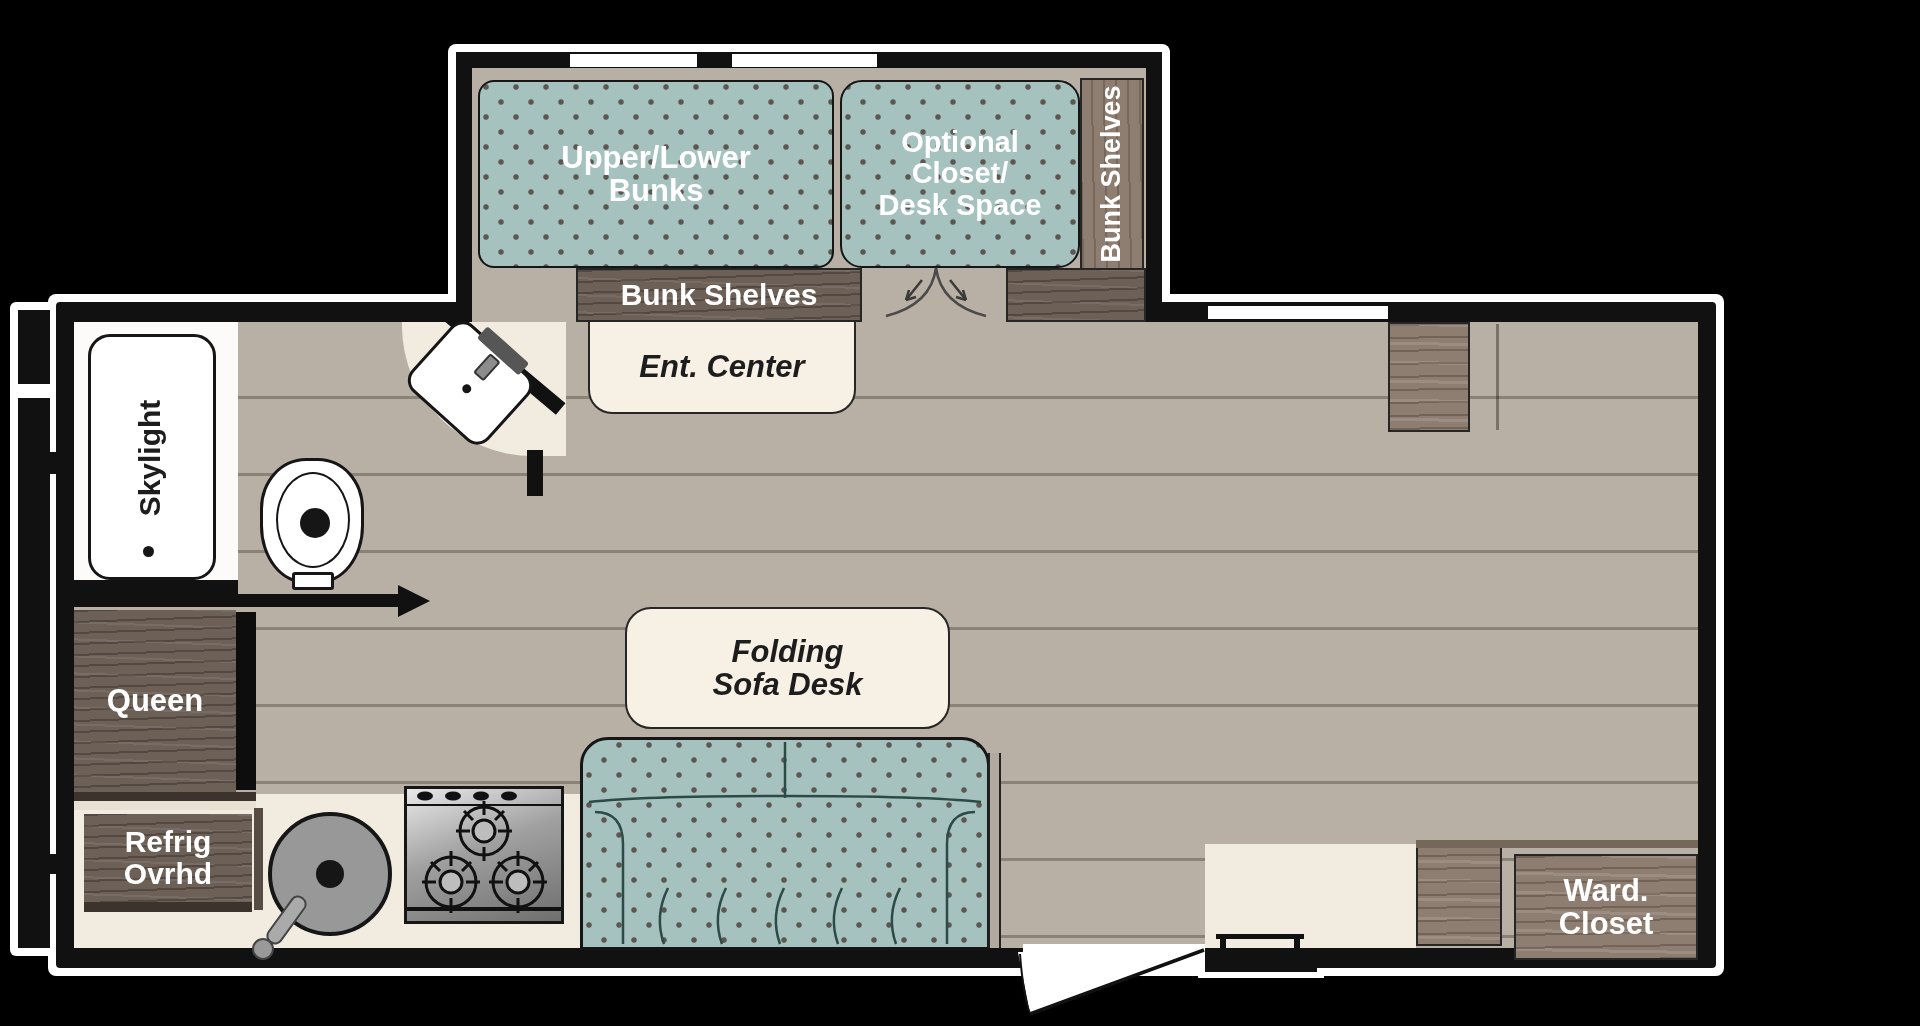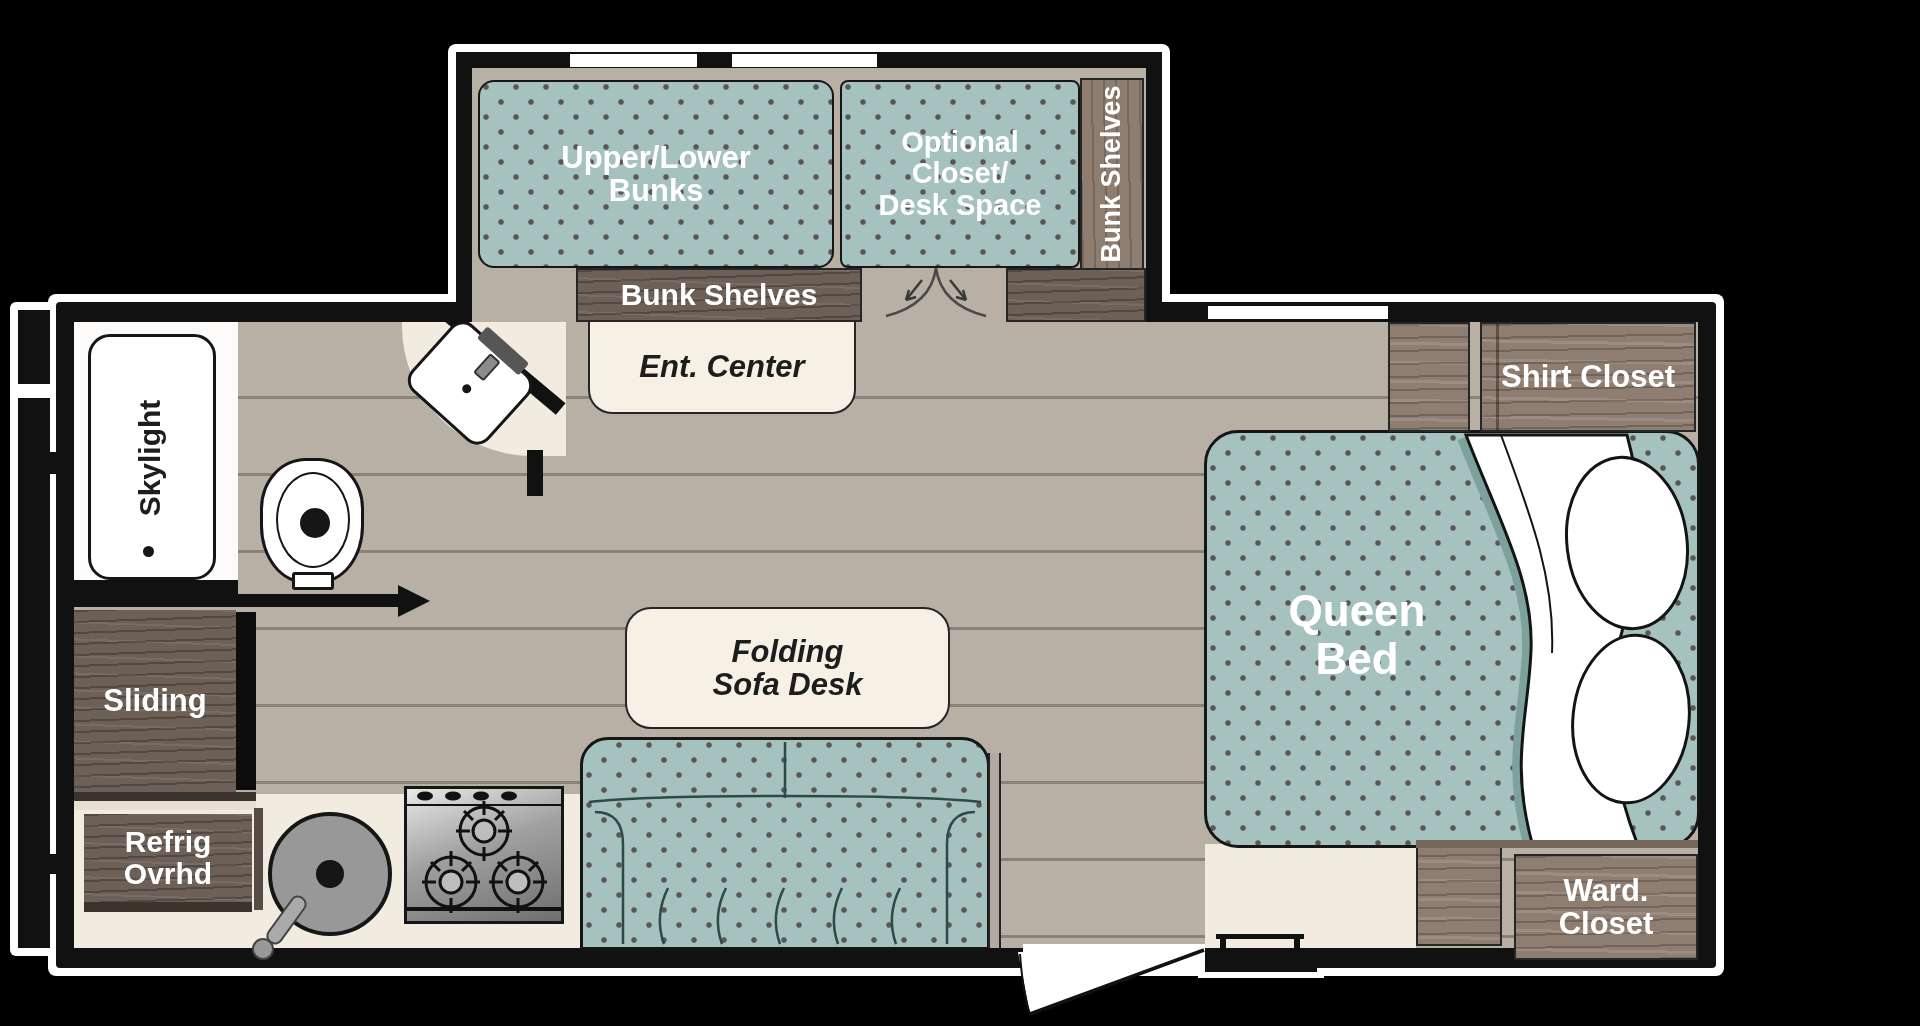--- a/index.html
+++ b/index.html
@@ -78,21 +78,21 @@
   <div class="abs cream" style="left:402px;top:322px;width:164px;height:134px;border-bottom-left-radius:130px;"></div>
   <div class="abs wall" style="left:446px;top:303px;width:156px;height:15px;transform:rotate(40deg);transform-origin:0 0;"></div>
   <div class="abs wall" style="left:527px;top:450px;width:16px;height:46px;"></div>
   <div class="abs" style="left:418px;top:338px;width:104px;height:90px;transform:rotate(42deg);background:#fff;border:3px solid var(--ink);box-sizing:border-box;border-radius:16px;">
     <div class="abs" style="left:24px;top:-12px;width:56px;height:16px;background:#565656;border-radius:3px;"></div>
     <div class="abs" style="left:44px;top:6px;width:14px;height:26px;background:#8c8c8c;border:2px solid #333;box-sizing:border-box;border-radius:3px;"></div>
     <div class="abs" style="left:46px;top:44px;width:9px;height:9px;background:var(--ink);border-radius:50%;"></div>
   </div>
 
   <div class="abs cream" style="left:74px;top:794px;width:506px;height:154px;"></div>
-  <div class="abs wood-dark lbl lbl-light" style="left:74px;top:610px;width:162px;height:182px;font-size:31px;">Sliding</div>
+  <div class="abs wood-dark lbl lbl-light" style="left:74px;top:610px;width:162px;height:182px;font-size:31px;">Queen</div>
   <div class="abs" style="left:236px;top:612px;width:20px;height:178px;background:#0d0d0d;"></div>
   <div class="abs" style="left:74px;top:792px;width:182px;height:9px;background:#3b332c;"></div>
   <div class="abs" style="left:74px;top:801px;width:182px;height:9px;background:#e8e0d3;"></div>
   <div class="abs wood-dark lbl lbl-light" style="left:84px;top:814px;width:168px;height:88px;font-size:30px;">Refrig
 Ovrhd</div>
   <div class="abs" style="left:254px;top:808px;width:9px;height:102px;background:#574c43;"></div>
   <div class="abs" style="left:84px;top:902px;width:168px;height:10px;background:#3b332c;"></div>
 
   <div>
     <div class="abs" style="left:268px;top:812px;width:124px;height:124px;background:#989898;border:4px solid var(--ink);box-sizing:border-box;border-radius:50%;"></div>
@@ -153,54 +153,42 @@
         <path d="M 143,148 Q 129,176 139,204"></path>
         <path d="M 201,148 Q 187,176 197,204"></path>
         <path d="M 259,148 Q 245,176 255,204"></path>
         <path d="M 317,148 Q 303,176 313,204"></path>
       </g>
     </svg>
   </div>
   <div class="abs" style="left:988px;top:753px;width:13px;height:195px;background:#b2aaa0;border-left:2px solid #222;border-right:2px solid #222;box-sizing:border-box;"></div>
 
   <div class="abs cream" style="left:1205px;top:844px;width:211px;height:104px;"></div>
-  <div class="abs teal brd" style="left:1204px;top:430px;width:496px;height:418px;border-radius:34px;">
-    <svg width="490" height="412" viewBox="0 0 490 412" style="position:absolute;left:0;top:0;">
-      <path d="M 258,4 C 292,92 326,148 323,218 C 320,286 302,328 324,410" stroke="#7da19c" stroke-width="16" fill="none"></path>
-      <path d="M 259,2 C 293,90 327,148 324,218 C 321,286 303,328 325,410 L 430,410 C 398,326 396,254 420,182 C 442,114 432,46 420,2 Z" fill="#ffffff" stroke="#141414" stroke-width="3"></path>
-      <path d="M 294,2 C 326,88 348,148 345,220" stroke="#141414" stroke-width="2" fill="none"></path>
-      <ellipse cx="420" cy="110" rx="60" ry="86" transform="rotate(-7 420 110)" fill="#ffffff" stroke="#141414" stroke-width="3"></ellipse>
-      <ellipse cx="424" cy="286" rx="58" ry="84" transform="rotate(6 424 286)" fill="#ffffff" stroke="#141414" stroke-width="3"></ellipse>
-    </svg>
-    <div class="abs lbl lbl-light" style="left:40px;top:142px;width:220px;height:120px;font-size:44px;">Queen
-Bed</div>
-  </div>
 
   <div class="abs wood-light brd2" style="left:1388px;top:322px;width:82px;height:110px;"></div>
-  <div class="abs wood-light brd2 lbl lbl-light" style="left:1480px;top:322px;width:216px;height:110px;font-size:31px;">Shirt Closet</div>
   <div class="abs" style="left:1496px;top:324px;width:3px;height:106px;background:rgba(0,0,0,.35);"></div>
 
   <div class="abs wood-light brd2" style="left:1416px;top:840px;width:86px;height:106px;"></div>
   <div class="abs wood-light brd2 lbl lbl-light" style="left:1514px;top:840px;width:184px;height:106px;font-size:31px;margin-top:14px;">Ward. Closet</div>
   <div class="abs" style="left:1416px;top:840px;width:282px;height:8px;background:#756759;"></div>
 
   <div class="abs" style="left:1023px;top:944px;width:182px;height:24px;background:var(--outline);"></div>
   <svg class="abs" style="left:1014px;top:948px;" width="200" height="78" viewBox="0 0 200 78">
     <path d="M 190,2 L 16,66 L 4,4 Z" fill="#ffffff"></path>
     <path d="M 190,2 L 16,66" stroke="#111" stroke-width="3.5" fill="none"></path>
     <path d="M 6,6 Q 9,46 16,66" stroke="#111" stroke-width="2" fill="none"></path>
   </svg>
   <div class="abs wall" style="left:1205px;top:948px;width:112px;height:24px;"></div>
   <div class="abs wall" style="left:1216px;top:934px;width:88px;height:5px;"></div>
   <div class="abs wall" style="left:1220px;top:934px;width:6px;height:14px;"></div>
   <div class="abs wall" style="left:1294px;top:934px;width:6px;height:14px;"></div>
 
   <div class="abs teal brd lbl lbl-light" style="left:478px;top:80px;width:356px;height:188px;font-size:31px;border-width:2.5px;border-radius:16px;">Upper/Lower
 Bunks</div>
-  <div class="abs teal brd lbl lbl-light" style="left:840px;top:80px;width:240px;height:188px;font-size:29px;border-width:2.5px;border-radius:8px;">Optional
+  <div class="abs teal brd lbl lbl-light" style="left:840px;top:80px;width:240px;height:188px;font-size:29px;border-width:2.5px;border-radius:22px;">Optional
 Closet/
 Desk Space</div>
   <div class="abs wood-vert" style="left:1080px;top:78px;width:64px;height:192px;border:2px solid #262626;box-sizing:border-box;"></div>
   <div class="abs lbl lbl-light" style="left:1022px;top:158px;width:180px;height:32px;font-size:27px;transform:rotate(-90deg);">Bunk Shelves</div>
   <div class="abs wood-dark brd2 lbl lbl-light" style="left:576px;top:268px;width:286px;height:54px;font-size:30px;">Bunk Shelves</div>
   <div class="abs wood-dark brd2" style="left:1006px;top:268px;width:140px;height:54px;"></div>
 
   <svg class="abs" style="left:866px;top:266px;" width="140" height="58" viewBox="0 0 140 58">
     <g stroke="#4a4a4a" stroke-width="2.5" fill="none">
       <path d="M 70,2 C 67,24 52,42 20,50"></path>

